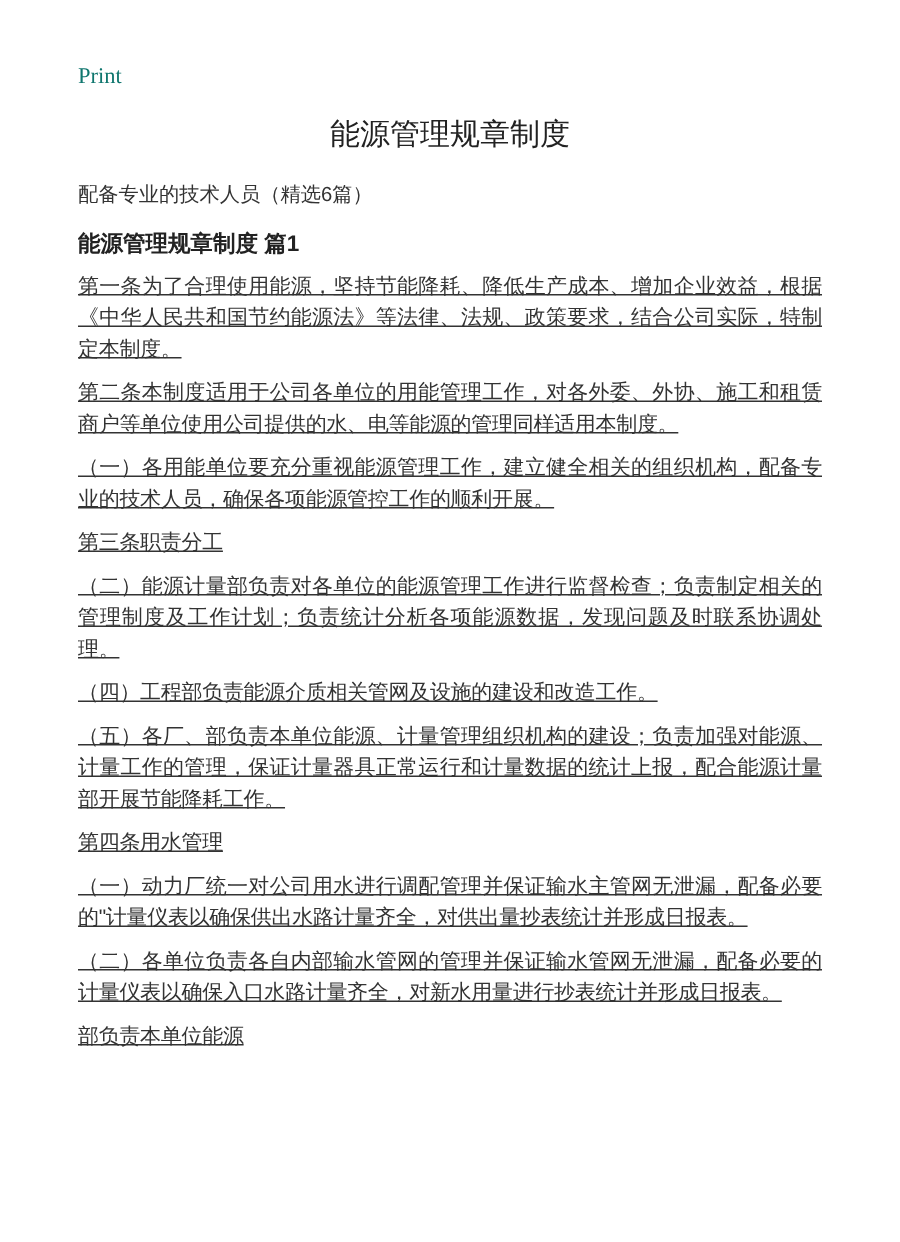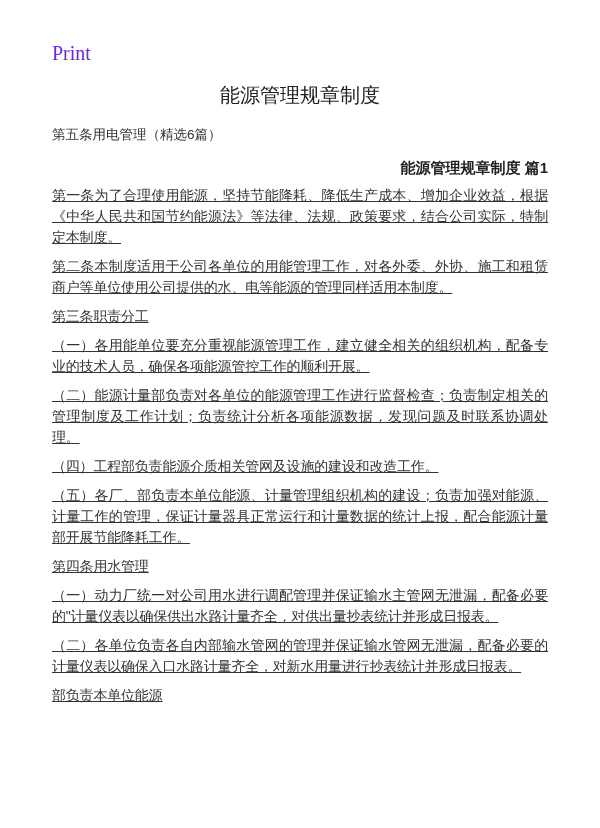--- a/index.html
+++ b/index.html
@@ -13,22 +13,22 @@
   }
   .page {
     box-sizing: border-box;
     width: 600px;
     height: 828px;
     padding: 42px 52px 0 52px;
     background: #ffffff;
   }
   .print-label {
     font-family: "Liberation Serif", serif;
-    font-size: 20px;
-    color: #6d28d9;
+    font-size: 15px;
+    color: #0f766e;
     display: inline-block;
     cursor: pointer;
   }
   .doc-title {
     margin: 18px 0 0 0;
     text-align: center;
     font-size: 20px;
     line-height: 24px;
     font-weight: normal;
     color: #222222;
@@ -38,50 +38,49 @@
     font-size: 13.5px;
     line-height: 18px;
     color: #333333;
   }
   .section-heading {
     margin: 14px 0 0 0;
     font-size: 15px;
     line-height: 19px;
     font-weight: bold;
     color: #222222;
-    text-align: right;
   }
   .doc-body { margin-top: 3px; }
   .para {
     margin: 8px 0 0 0;
     font-size: 14px;
     letter-spacing: -0.2px;
     line-height: 21px;
     color: #333333;
     text-align: justify;
     text-decoration: underline;
   }
 </style>
 </head>
 <body style="background: rgb(255, 255, 255); color: rgb(51, 51, 51);">
 
 <div class="page">
   <span class="print-label">Print</span>
 
   <h1 class="doc-title">能源管理规章制度</h1>
 
-  <div class="doc-subtitle">第五条用电管理（精选6篇）</div>
+  <div class="doc-subtitle">配备专业的技术人员（精选6篇）</div>
 
   <h2 class="section-heading">能源管理规章制度 篇1</h2>
 
   <div class="doc-body">
       <p class="para">第一条为了合理使用能源，坚持节能降耗、降低生产成本、增加企业效益，根据《中华人民共和国节约能源法》等法律、法规、政策要求，结合公司实际，特制定本制度。</p>
       <p class="para">第二条本制度适用于公司各单位的用能管理工作，对各外委、外协、施工和租赁商户等单位使用公司提供的水、电等能源的管理同样适用本制度。</p>
+      <p class="para">（一）各用能单位要充分重视能源管理工作，建立健全相关的组织机构，配备专业的技术人员，确保各项能源管控工作的顺利开展。</p>
       <p class="para">第三条职责分工</p>
-      <p class="para">（一）各用能单位要充分重视能源管理工作，建立健全相关的组织机构，配备专业的技术人员，确保各项能源管控工作的顺利开展。</p>
       <p class="para">（二）能源计量部负责对各单位的能源管理工作进行监督检查；负责制定相关的管理制度及工作计划；负责统计分析各项能源数据，发现问题及时联系协调处理。</p>
       <p class="para">（四）工程部负责能源介质相关管网及设施的建设和改造工作。</p>
       <p class="para">（五）各厂、部负责本单位能源、计量管理组织机构的建设；负责加强对能源、计量工作的管理，保证计量器具正常运行和计量数据的统计上报，配合能源计量部开展节能降耗工作。</p>
       <p class="para">第四条用水管理</p>
       <p class="para">（一）动力厂统一对公司用水进行调配管理并保证输水主管网无泄漏，配备必要的"计量仪表以确保供出水路计量齐全，对供出量抄表统计并形成日报表。</p>
       <p class="para">（二）各单位负责各自内部输水管网的管理并保证输水管网无泄漏，配备必要的计量仪表以确保入口水路计量齐全，对新水用量进行抄表统计并形成日报表。</p>
       <p class="para">部负责本单位能源</p>
     </div>
 </div>
 

